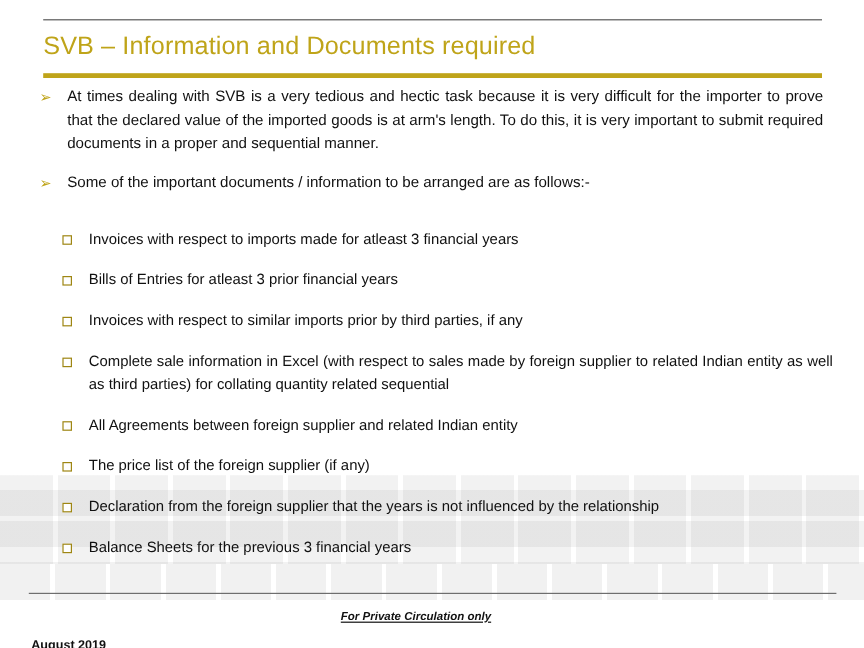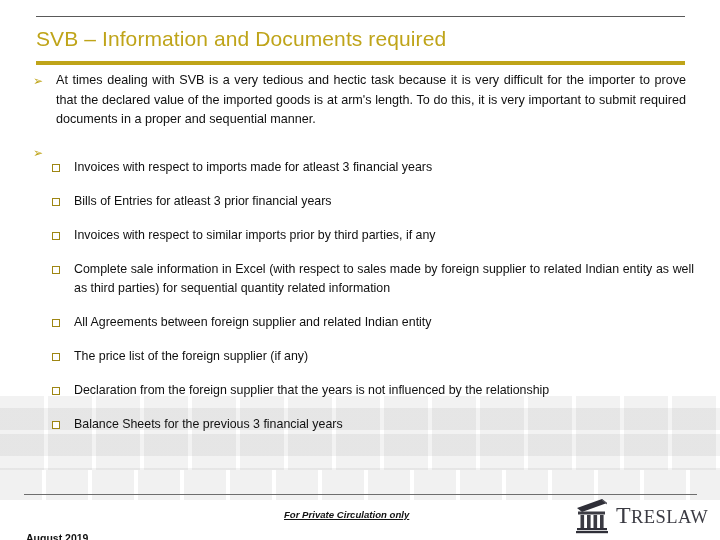--- a/index.html
+++ b/index.html
@@ -200,20 +200,21 @@
 
   <div class="content">
 
     <div class="para">
       <span class="arrow">➢</span>
       <span class="para-text">At times dealing with SVB is a very tedious and hectic task because it is very difficult for the importer to prove that the declared value of the imported goods is at arm's length. To do this, it is very important to submit required documents in a proper and sequential manner.</span>
     </div>
 
     <div class="para" style="margin-top:13px;">
       <span class="arrow">➢</span>
+      <span class="para-text">Some of the important documents / information to be arranged are as follows:-</span>
     </div>
 
     <div class="sublist">
 
       <div class="subitem">
         <span class="sq"></span>
         <span class="subitem-text">Invoices with respect to imports made for atleast 3 financial years</span>
       </div>
 
       <div class="subitem">
@@ -221,21 +222,21 @@
         <span class="subitem-text">Bills of Entries for atleast 3 prior financial years</span>
       </div>
 
       <div class="subitem">
         <span class="sq"></span>
         <span class="subitem-text">Invoices with respect to similar imports prior by third parties, if any</span>
       </div>
 
       <div class="subitem">
         <span class="sq"></span>
-        <span class="subitem-text">Complete sale information in Excel (with respect to sales made by foreign supplier to related Indian entity as well as third parties) for sequential quantity related information</span>
+        <span class="subitem-text">Complete sale information in Excel (with respect to sales made by foreign supplier to related Indian entity as well as third parties) for collating quantity related sequential</span>
       </div>
 
       <div class="subitem">
         <span class="sq"></span>
         <span class="subitem-text">All Agreements between foreign supplier and related Indian entity</span>
       </div>
 
       <div class="subitem">
         <span class="sq"></span>
         <span class="subitem-text">The price list of the foreign supplier (if any)</span>
@@ -253,32 +254,14 @@
 
     </div>
   </div>
 
   <div class="rule-footer"></div>
 
   <div class="footer-date">August 2019</div>
 
   <div class="footer-note">For Private Circulation only</div>
 
-  <div class="logo">
-    <svg class="logo-mark" viewBox="0 0 34 38">
-
-      <polygon points="1,11 26,2 31,6 6,15" fill="#2f2f38"></polygon>
-      <polygon points="26,2 31,6 31,7.5 26,3.5" fill="#5a5a63"></polygon>
-
-      <rect x="2" y="14.5" width="27" height="3" fill="#3b3b43"></rect>
-
-      <rect x="4.5" y="18" width="3.6" height="13" fill="#3b3b43"></rect>
-      <rect x="11" y="18" width="3.6" height="13" fill="#3b3b43"></rect>
-      <rect x="17.5" y="18" width="3.6" height="13" fill="#3b3b43"></rect>
-      <rect x="24" y="18" width="3.6" height="13" fill="#3b3b43"></rect>
-
-      <rect x="1" y="31" width="30" height="2.2" fill="#2f2f38"></rect>
-      <rect x="0" y="34" width="32" height="2.2" fill="#2f2f38"></rect>
-    </svg>
-    <span class="logo-word"><span class="cap">T</span><span class="sm">RESLAW</span></span>
-  </div>
 
 </div>
 
 </body></html>

